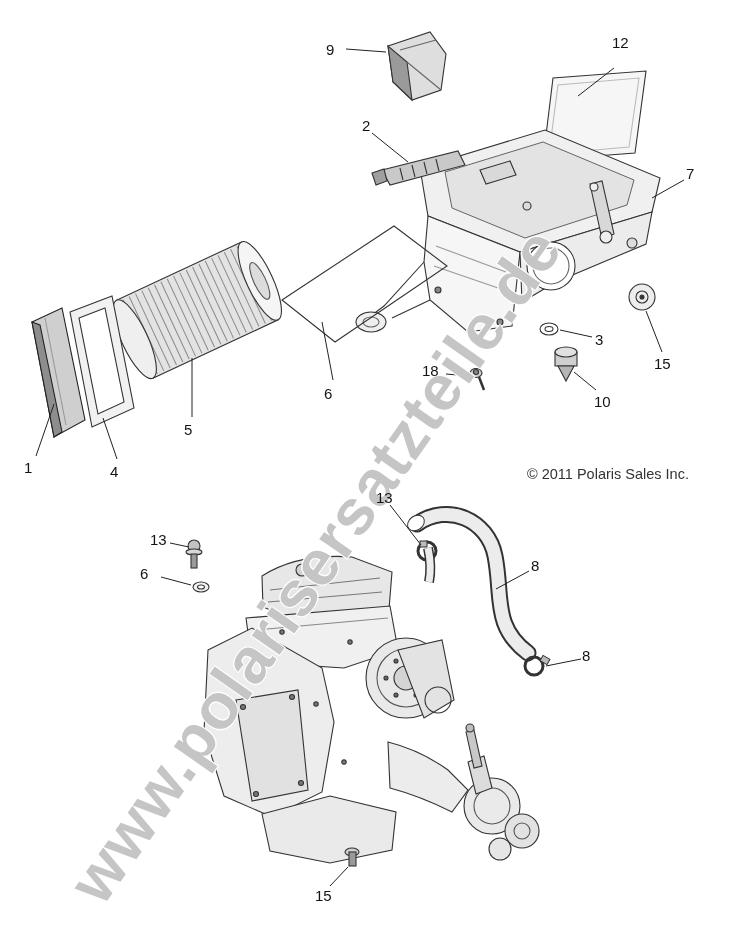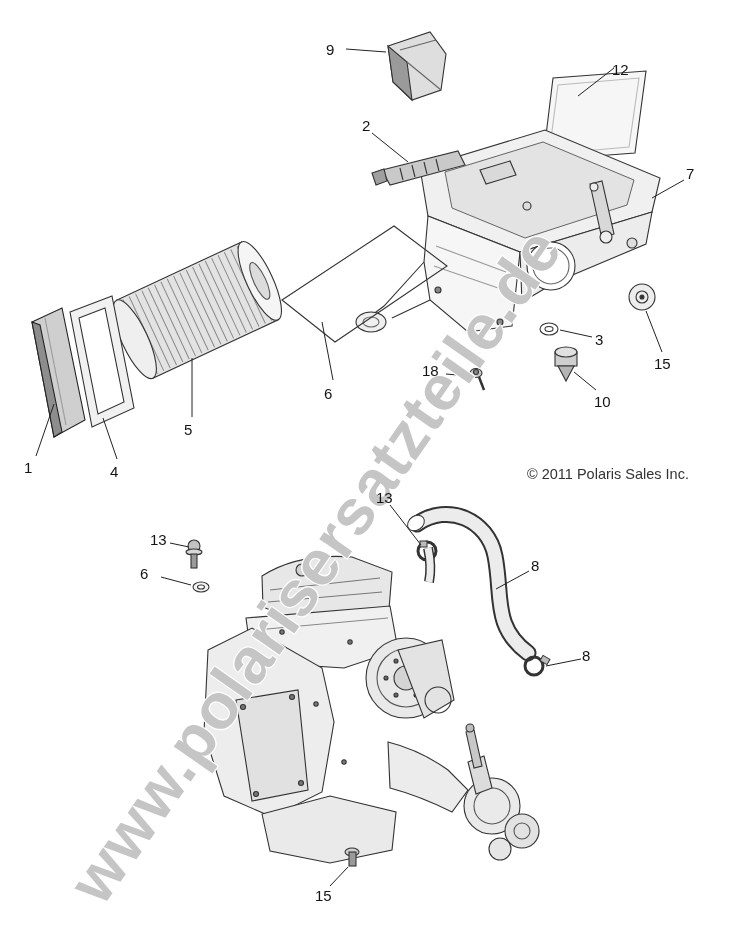--- a/index.html
+++ b/index.html
@@ -219,21 +219,21 @@
   <div class="callout" style="left:362px;top:118px">2</div>
   <div class="callout" style="left:595px;top:332px">3</div>
   <div class="callout" style="left:110px;top:464px">4</div>
   <div class="callout" style="left:184px;top:422px">5</div>
   <div class="callout" style="left:324px;top:386px">6</div>
   <div class="callout" style="left:686px;top:166px">7</div>
   <div class="callout" style="left:531px;top:558px">8</div>
   <div class="callout" style="left:326px;top:42px">9</div>
   <div class="callout" style="left:594px;top:394px">10</div>
   <div class="callout" style="left:150px;top:532px">13</div>
-  <div class="callout" style="left:612px;top:62px">12</div>
+  <div class="callout" style="left:612px;top:35px">12</div>
   <div class="callout" style="left:376px;top:490px">13</div>
   <div class="callout" style="left:140px;top:566px">6</div>
   <div class="callout" style="left:654px;top:356px">15</div>
   <div class="callout" style="left:315px;top:888px">15</div>
   <div class="callout" style="left:582px;top:648px">8</div>
   <div class="callout" style="left:422px;top:363px">18</div>
 
 </div>
 
 </body></html>

